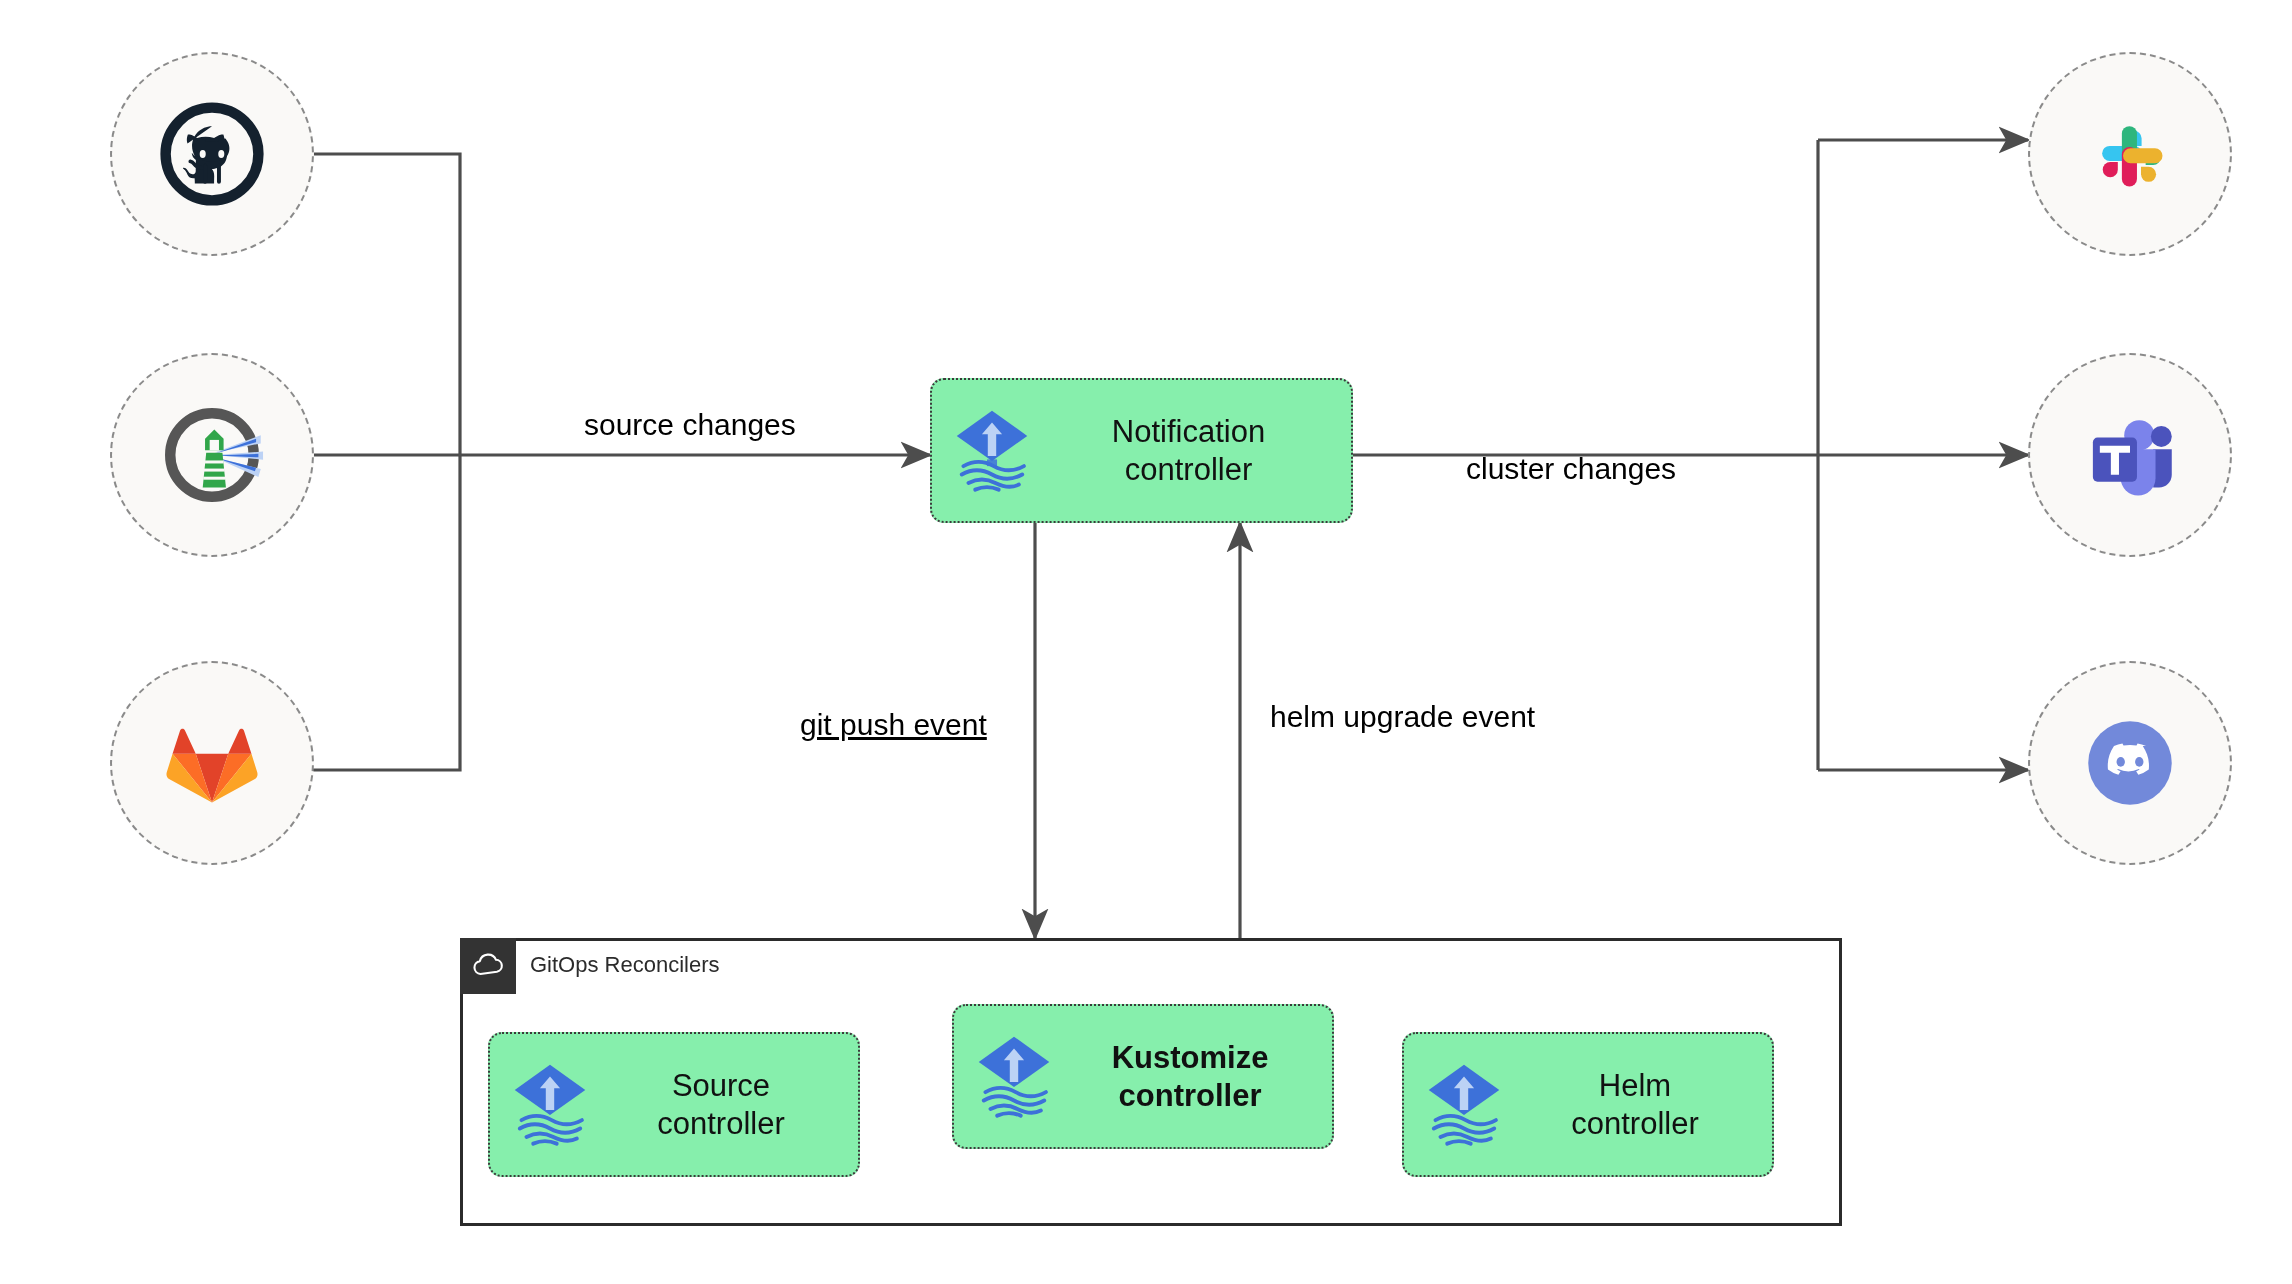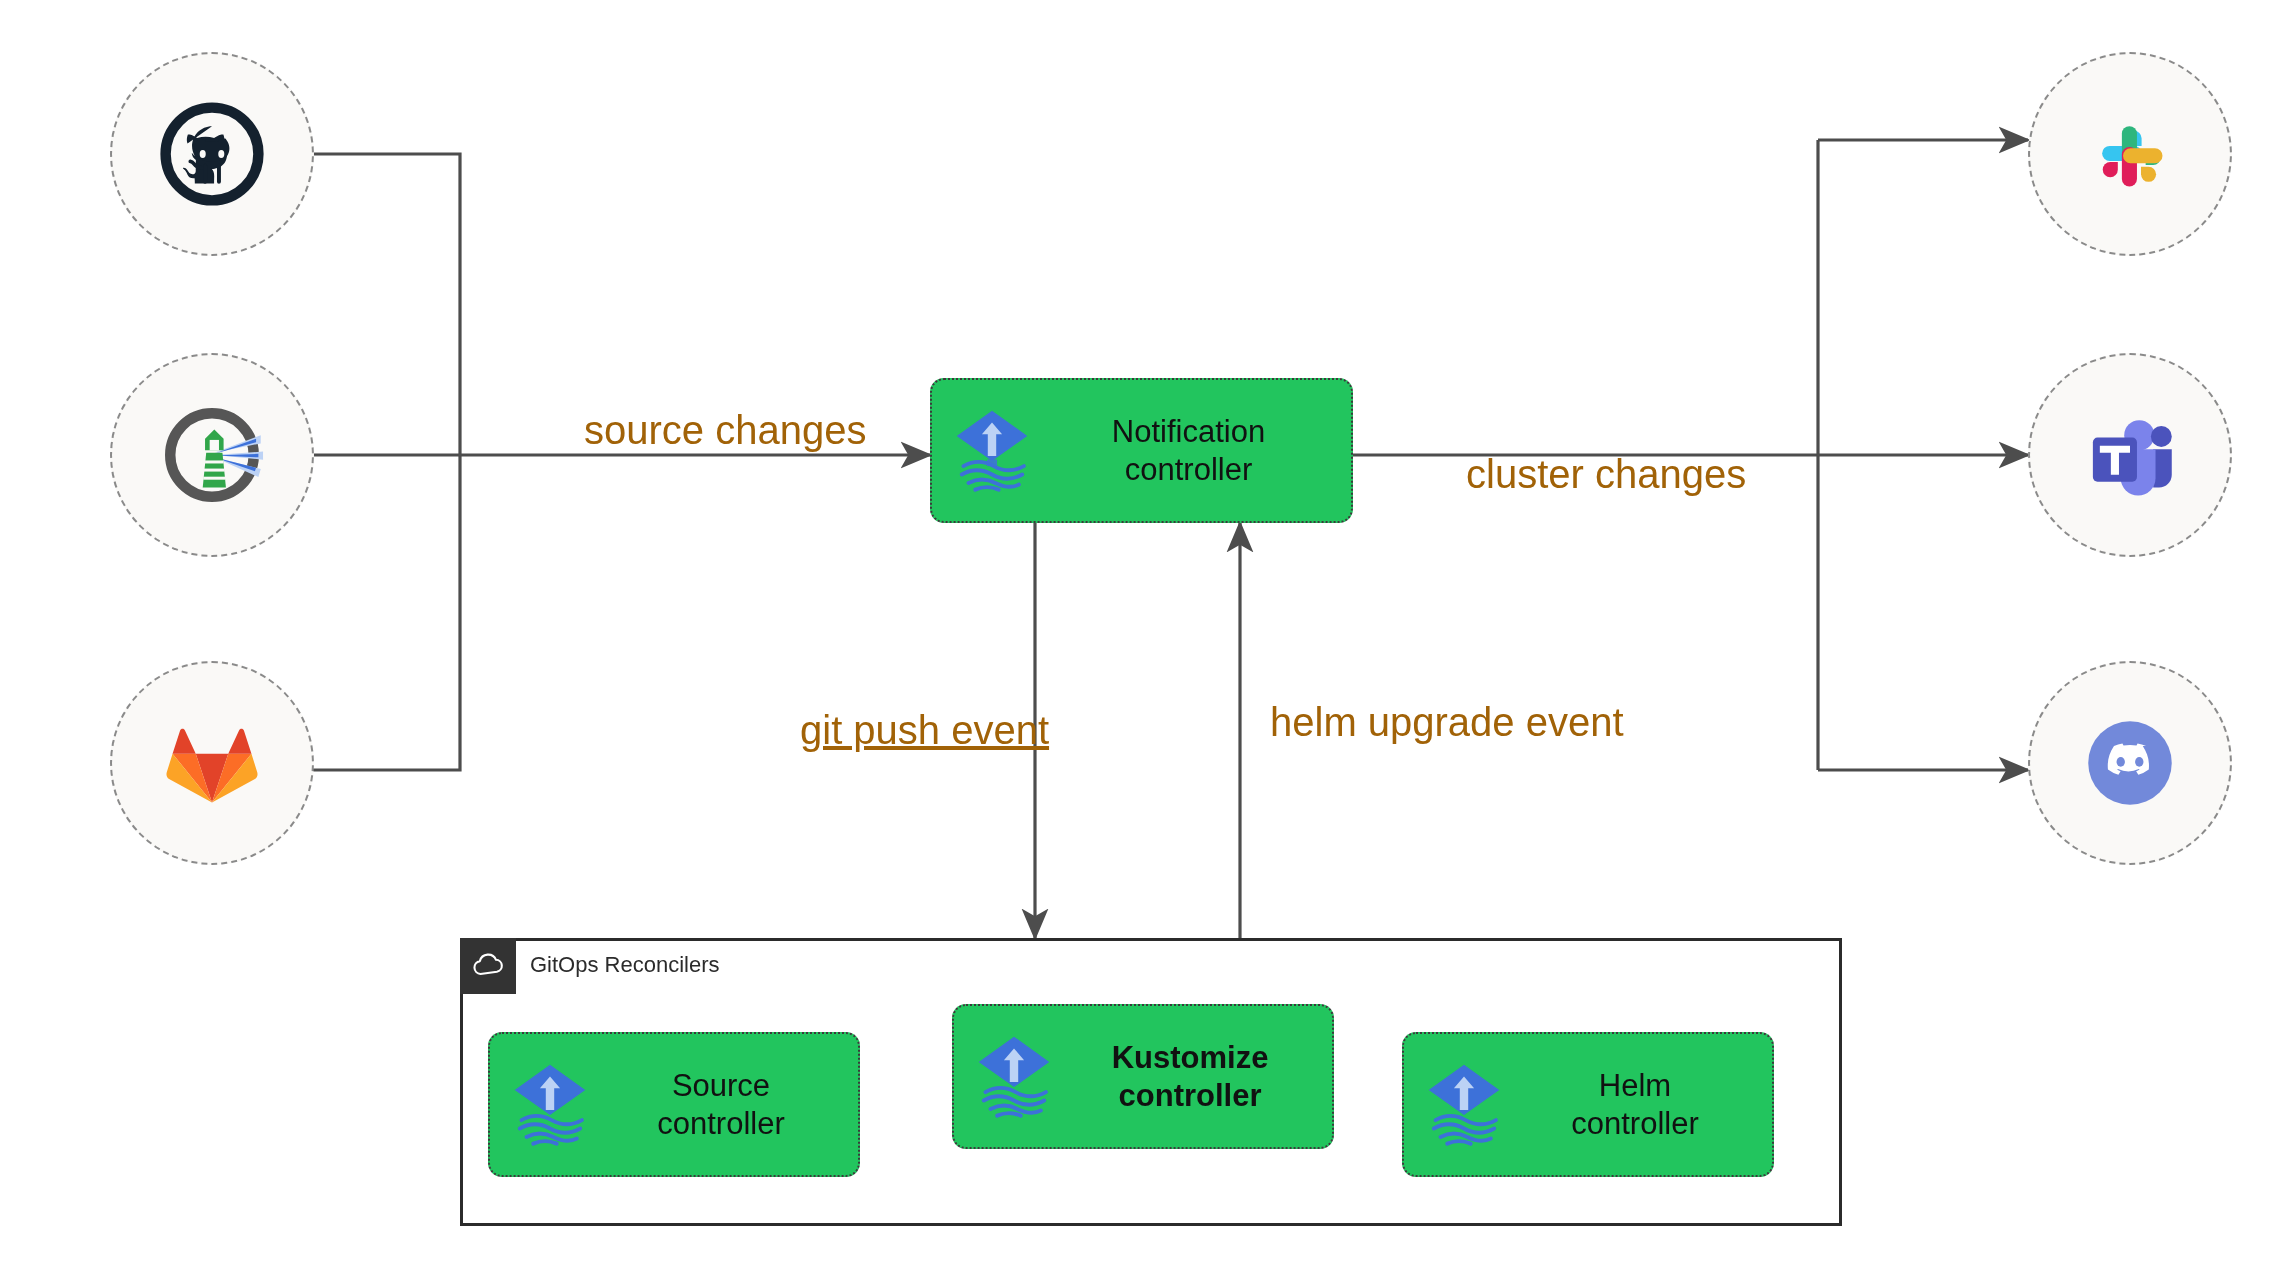--- a/index.html
+++ b/index.html
@@ -6,28 +6,28 @@
   body{width:2292px;height:1284px;position:relative;overflow:hidden;
        font-family:"Liberation Sans",sans-serif;color:#1a1a1a;}
   #stage{position:absolute;inset:0;}
   svg.layer{position:absolute;left:0;top:0;width:2292px;height:1284px;}
 
   .node-circle{position:absolute;width:204px;height:204px;border-radius:50%;
     background:#faf9f7;border:2px dashed #8a8a8a;box-sizing:border-box;
     display:flex;align-items:center;justify-content:center;}
   .node-circle .glyph{width:116px;height:116px;display:block;}
 
-  .ctrl-box{position:absolute;background:#22c55e;border:2px dotted #3b3b3b;
+  .ctrl-box{position:absolute;background:#86efac;border:2px dotted #3b3b3b;
     border-radius:14px;box-sizing:border-box;display:flex;align-items:center;
     justify-content:flex-start;gap:12px;padding:0 14px;}
   .ctrl-box .flux{width:84px;height:88px;flex:0 0 auto;margin-left:4px;}
   .ctrl-box .cap{flex:1 1 auto;text-align:center;font-size:31px;line-height:1.22;
     color:#111;white-space:pre-line;padding-right:6px;}
 
-  .edge-label{position:absolute;font-size:40px;color:#a16207;white-space:nowrap;}
+  .edge-label{position:absolute;font-size:30px;color:#000000;white-space:nowrap;}
 
   #reconcilers{position:absolute;left:460px;top:938px;width:1382px;height:288px;
     border:3px solid #2b2b2b;box-sizing:border-box;background:#ffffff;}
   #recon-tab{position:absolute;left:460px;top:938px;width:56px;height:56px;
     background:#333333;display:flex;align-items:center;justify-content:center;}
   #recon-title{position:absolute;left:530px;top:952px;font-size:22px;color:#2b2b2b;}
 </style>
 </head>
 <body>
 

